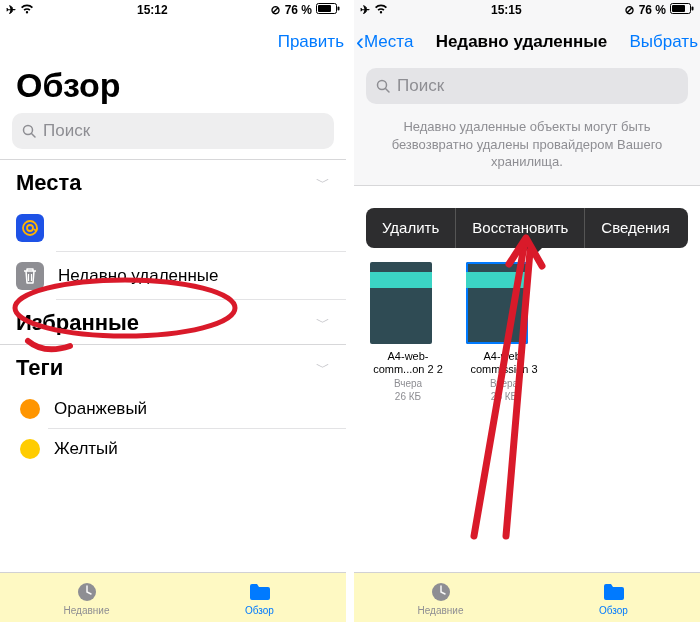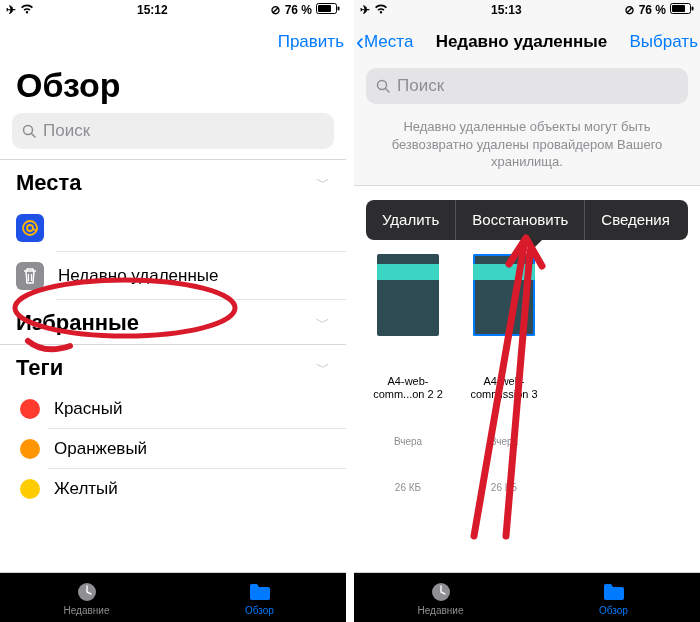--- a/index.html
+++ b/index.html
@@ -113,21 +113,21 @@
   }
   .tag-dot {
     width: 20px; height: 20px; border-radius: 50%;
     margin-left: 4px;
     flex-shrink: 0;
   }
   .tab-bar {
     margin-top: auto;
     height: 50px;
     border-top: 1px solid #d1d1d4;
-    background: #000000;
+    background: #fef9c3;
     display: flex;
   }
   .tab {
     flex: 1;
     display: flex;
     flex-direction: column;
     align-items: center;
     justify-content: center;
     gap: 1px;
     font-size: 10px;
@@ -174,22 +174,20 @@
   .files-grid {
     display: flex;
     gap: 20px;
     padding: 14px 16px 0;
     position: relative;
   }
   .file-item {
     width: 76px;
     display: flex;
     flex-direction: column;
-    align-items: center;
-    gap: 33px;
   }
   .file-thumb {
     width: 62px;
     height: 82px;
     background: #2f4b54;
     border-radius: 2px;
     position: relative;
     overflow: hidden;
   }
   .file-thumb .band {
@@ -287,25 +285,20 @@
     <span class="chev">﹀</span>
   </div>
   <hr class="hr">
 
   <div class="section-header">
     <h2>Теги</h2>
     <span class="chev">﹀</span>
   </div>
 
   <div class="row">
-    <div class="tag-dot" style="background:#ff3b30;"></div>
-    <span class="label">Красный</span>
-    <div class="sep" style="left:48px;"></div>
-  </div>
-  <div class="row">
     <div class="tag-dot" style="background:#ff9500;"></div>
     <span class="label">Оранжевый</span>
     <div class="sep" style="left:48px;"></div>
   </div>
   <div class="row">
     <div class="tag-dot" style="background:#ffcc00;"></div>
     <span class="label">Желтый</span>
   </div>
 
   <div class="tab-bar">
@@ -329,21 +322,21 @@
   <div style="background:#f7f7f8;">
   <div class="status-bar">
     <div class="sb-left">
       <span>✈</span>
       <span>
         <svg width="14" height="10" viewBox="0 0 14 10">
               <path d="M7 9.5a1.2 1.2 0 100-2.4 1.2 1.2 0 000 2.4zM3.5 5.6a5 5 0 017 0l-1.2 1.2a3.3 3.3 0 00-4.6 0L3.5 5.6zM1 3.1a8.5 8.5 0 0112 0l-1.2 1.2a6.8 6.8 0 00-9.6 0L1 3.1z" fill="#000"></path>
             </svg>
       </span>
     </div>
-    <div class="sb-center">15:13</div>
+    <div class="sb-center">15:15</div>
     <div class="sb-right">
       <span>⊘</span>
       <span>76 %</span>
       <span>
         <svg width="24" height="11" viewBox="0 0 24 11">
               <rect x="0.5" y="0.5" width="20" height="10" rx="2" fill="none" stroke="#000"></rect>
               <rect x="2" y="2" width="13" height="7" rx="1" fill="#000"></rect>
               <rect x="21.5" y="3.5" width="2" height="4" rx="1" fill="#000"></rect>
             </svg>
       </span>
@@ -364,21 +357,21 @@
           <circle cx="6" cy="6" r="4.5" fill="none" stroke="#8e8e93" stroke-width="1.5"></circle>
           <line x1="9.5" y1="9.5" x2="13" y2="13" stroke="#8e8e93" stroke-width="1.5" stroke-linecap="round"></line>
         </svg>
     <span>Поиск</span>
   </div>
 
   <div class="help-text">Недавно удаленные объекты могут быть безвозвратно удалены провайдером Вашего хранилища.</div>
   </div>
 
   <div style="background:#fff; flex:1; position:relative; border-top:1px solid #d7d7d9;">
-    <div class="popover-wrap" style="margin-top:14px;">
+    <div class="popover-wrap" style="margin-top:22px;">
       <div class="popover">
         <div class="popover-item">Удалить</div>
         <div class="popover-sep"></div>
         <div class="popover-item">Восстановить</div>
         <div class="popover-sep"></div>
         <div class="popover-item">Сведения</div>
         <div class="popover-arrow"></div>
       </div>
     </div>
 

